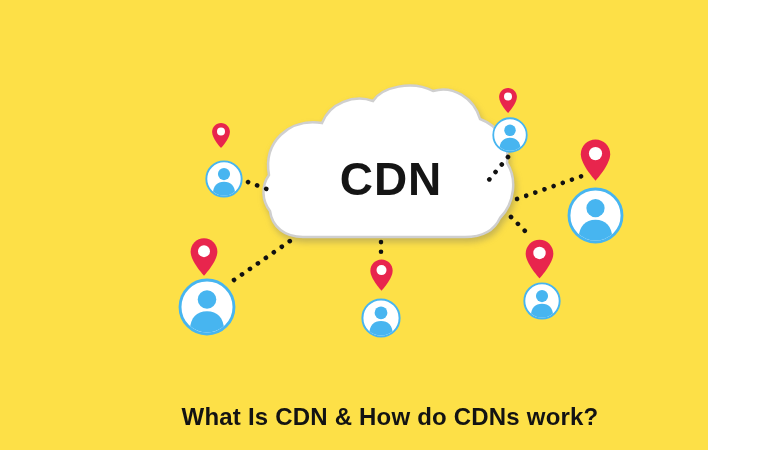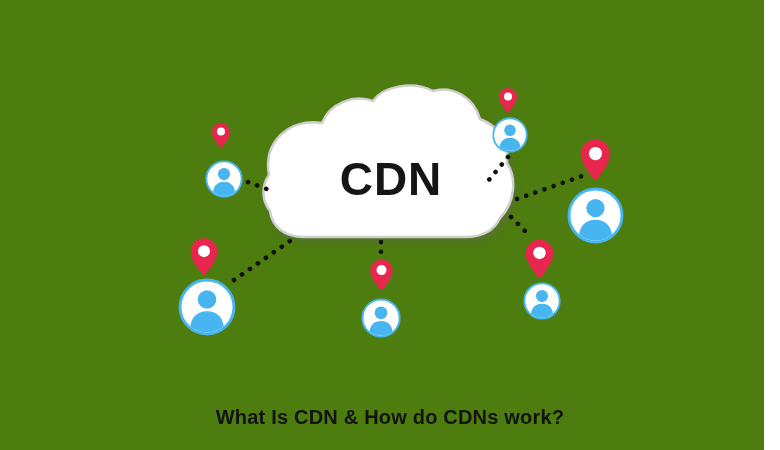--- a/index.html
+++ b/index.html
@@ -2,23 +2,23 @@
 <html><head>
 <meta charset="utf-8">
 <style>
   html, body {
     margin: 0;
     padding: 0;
     background: #ffffff;
   }
   .stage {
     position: relative;
-    width: 764px;
+    width: 708px;
     height: 450px;
-    background: #4d7c0f;
+    background: #fde047;
     overflow: hidden;
     font-family: "Liberation Sans", sans-serif;
   }
   .stage svg.scene {
     position: absolute;
     left: 0;
     top: 0;
     width: 780px;
     height: 450px;
   }
@@ -48,21 +48,21 @@
     font-weight: bold;
     letter-spacing: 1px;
     color: #151515;
   }
   .caption {
     position: absolute;
     left: 0;
     top: 399px;
     width: 780px;
     text-align: center;
-    font-size: 20px;
+    font-size: 24px;
     line-height: 36px;
     font-weight: bold;
     letter-spacing: 0.2px;
     color: #131313;
   }
 </style>
 </head>
 <body>
 
 <div class="stage">

